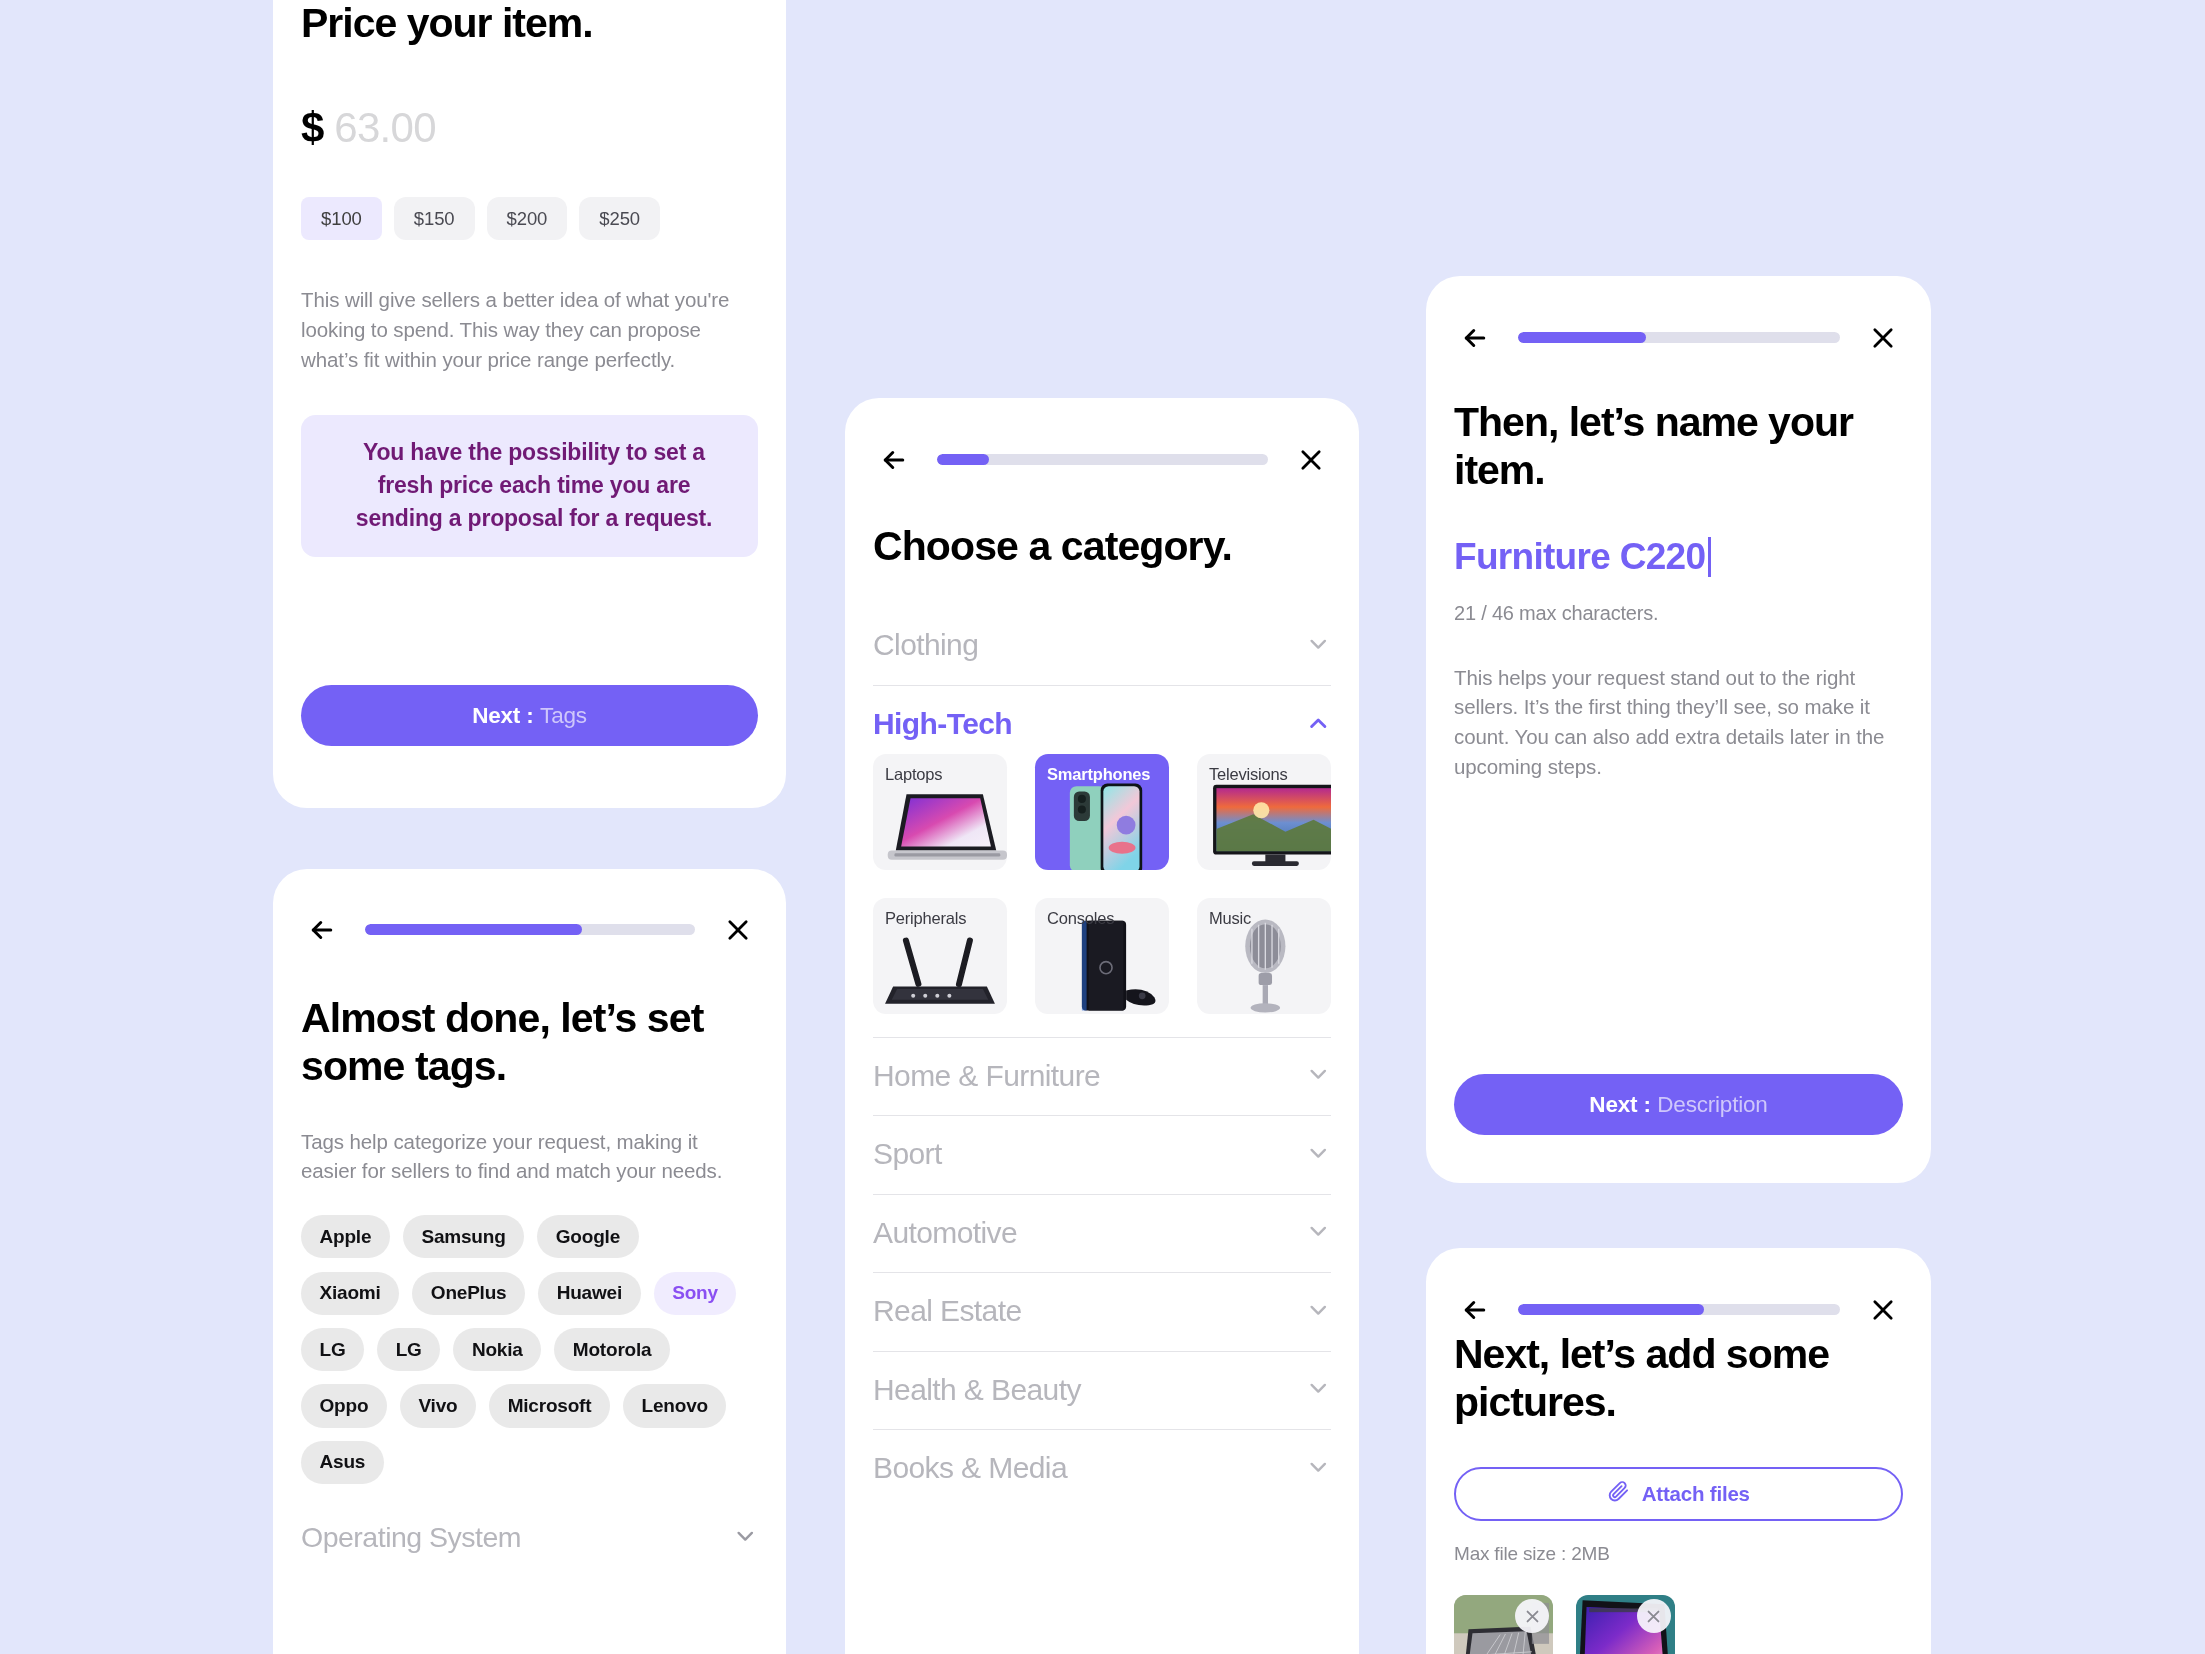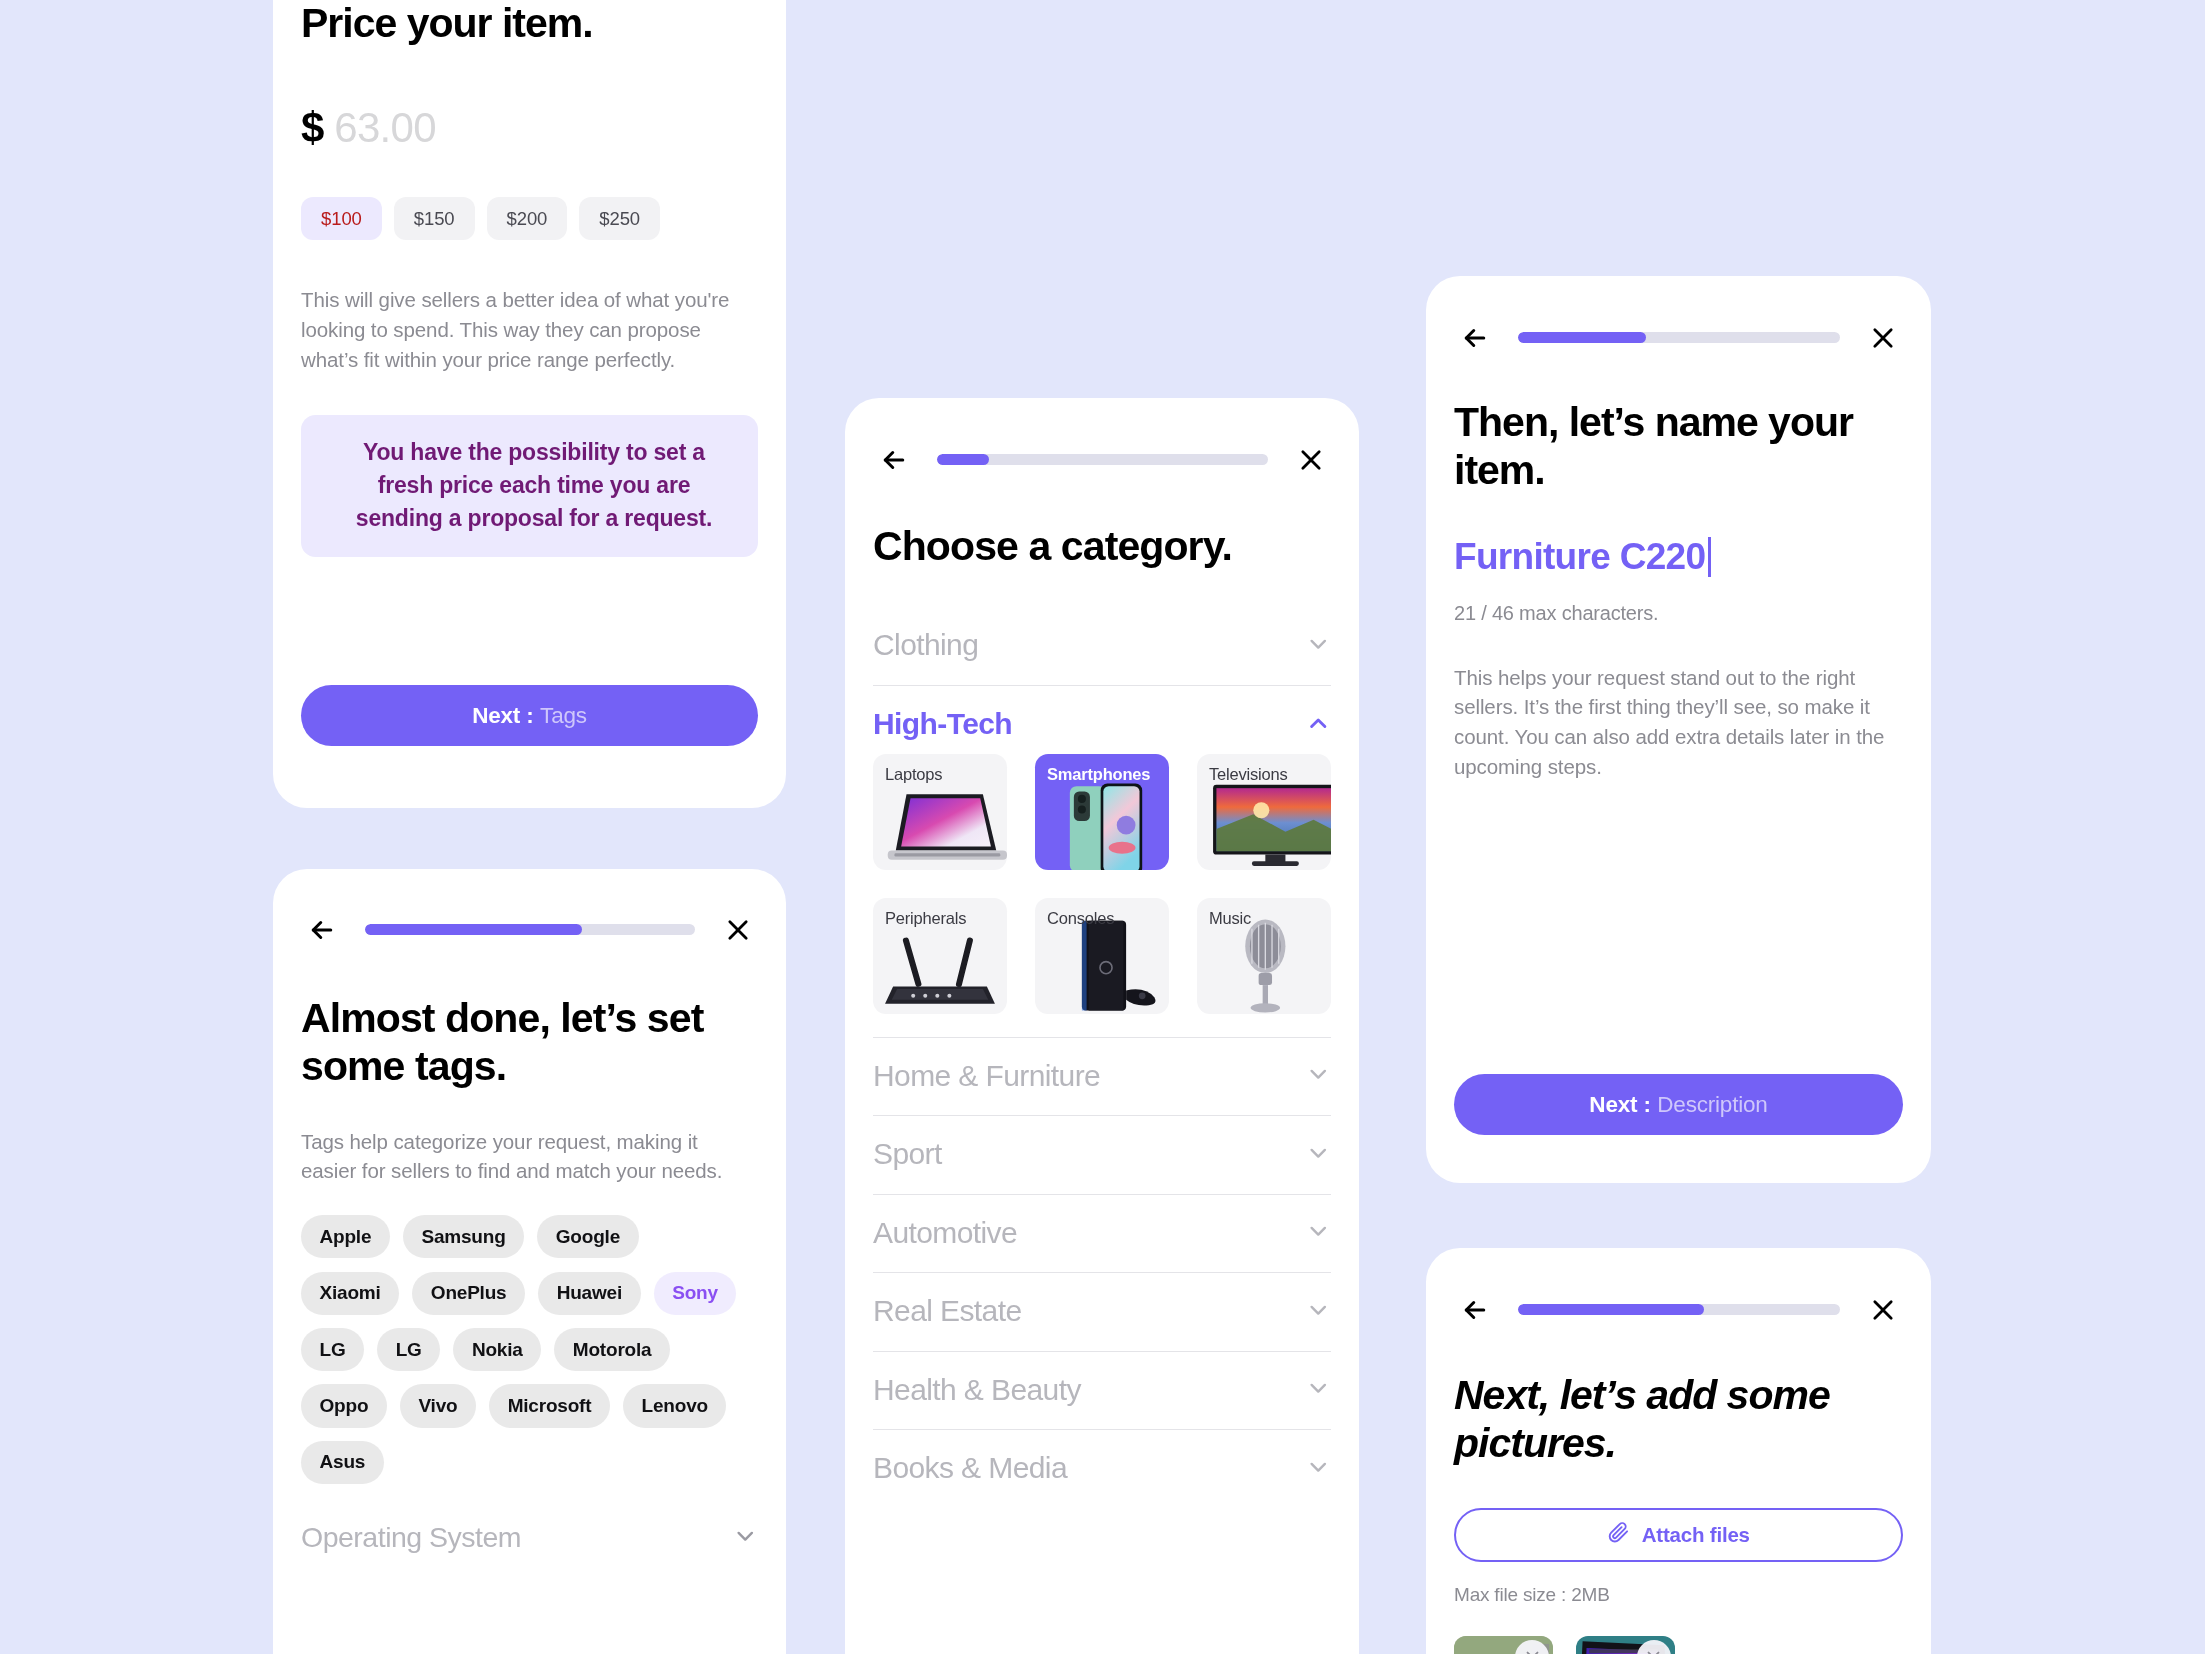--- a/index.html
+++ b/index.html
@@ -76,21 +76,21 @@
   .price-value { font-size: 42px; font-weight: 400; color: #d7d7d9; letter-spacing:-0.7px;}
   .chip-row { display: flex; gap: 12px; margin-top: 45px; }
   .chip {
     padding: 10.6px 20px;
     border-radius: 12px;
     background: #f2f2f4;
     font-size: 18.5px;
     color: #4a4a52;
     letter-spacing: -0.1px;
   }
-  .chip.selected { background: #ece9fe; color: #b91c1c; }
+  .chip.selected { background: #ece9fe; color: #404040; border-radius: 8px; }
   .price-desc { margin-top: 45px; width: 437px; }
   .notice {
     margin-top: 41px;
     background: #ece9fe;
     border-radius: 14.6px;
     padding: 21px 24px 22.5px 33px;
     width: 457px;
   }
   .notice p {
     font-size: 23px; line-height: 1.42;
@@ -211,21 +211,21 @@
   .name-desc { margin-top: 38px; width: 450px; }
   #name-next-wrap { position: absolute; left: 28px; right: 28px; bottom: 48px; }
 
   
   #card-pictures {
     left: 1426px; top: 1248px;
     width: 505px; height: 406px;
     border-radius: 34px 34px 0 0;
   }
   #card-pictures .inner { padding: 41px 28px 0 28px; }
-  #card-pictures .h1 { margin-top: 41px; letter-spacing: -1px; font-style: italic; }
+  #card-pictures .h1 { letter-spacing: -1px; }
   .attach-btn {
     margin-top: 40px;
     height: 54px;
     border: 2px solid #7461f5;
     border-radius: 33px;
     background: #ffffff;
     display: flex; align-items: center; justify-content: center;
     gap: 12px;
     color: #7461f5;
     font-size: 20.5px;

